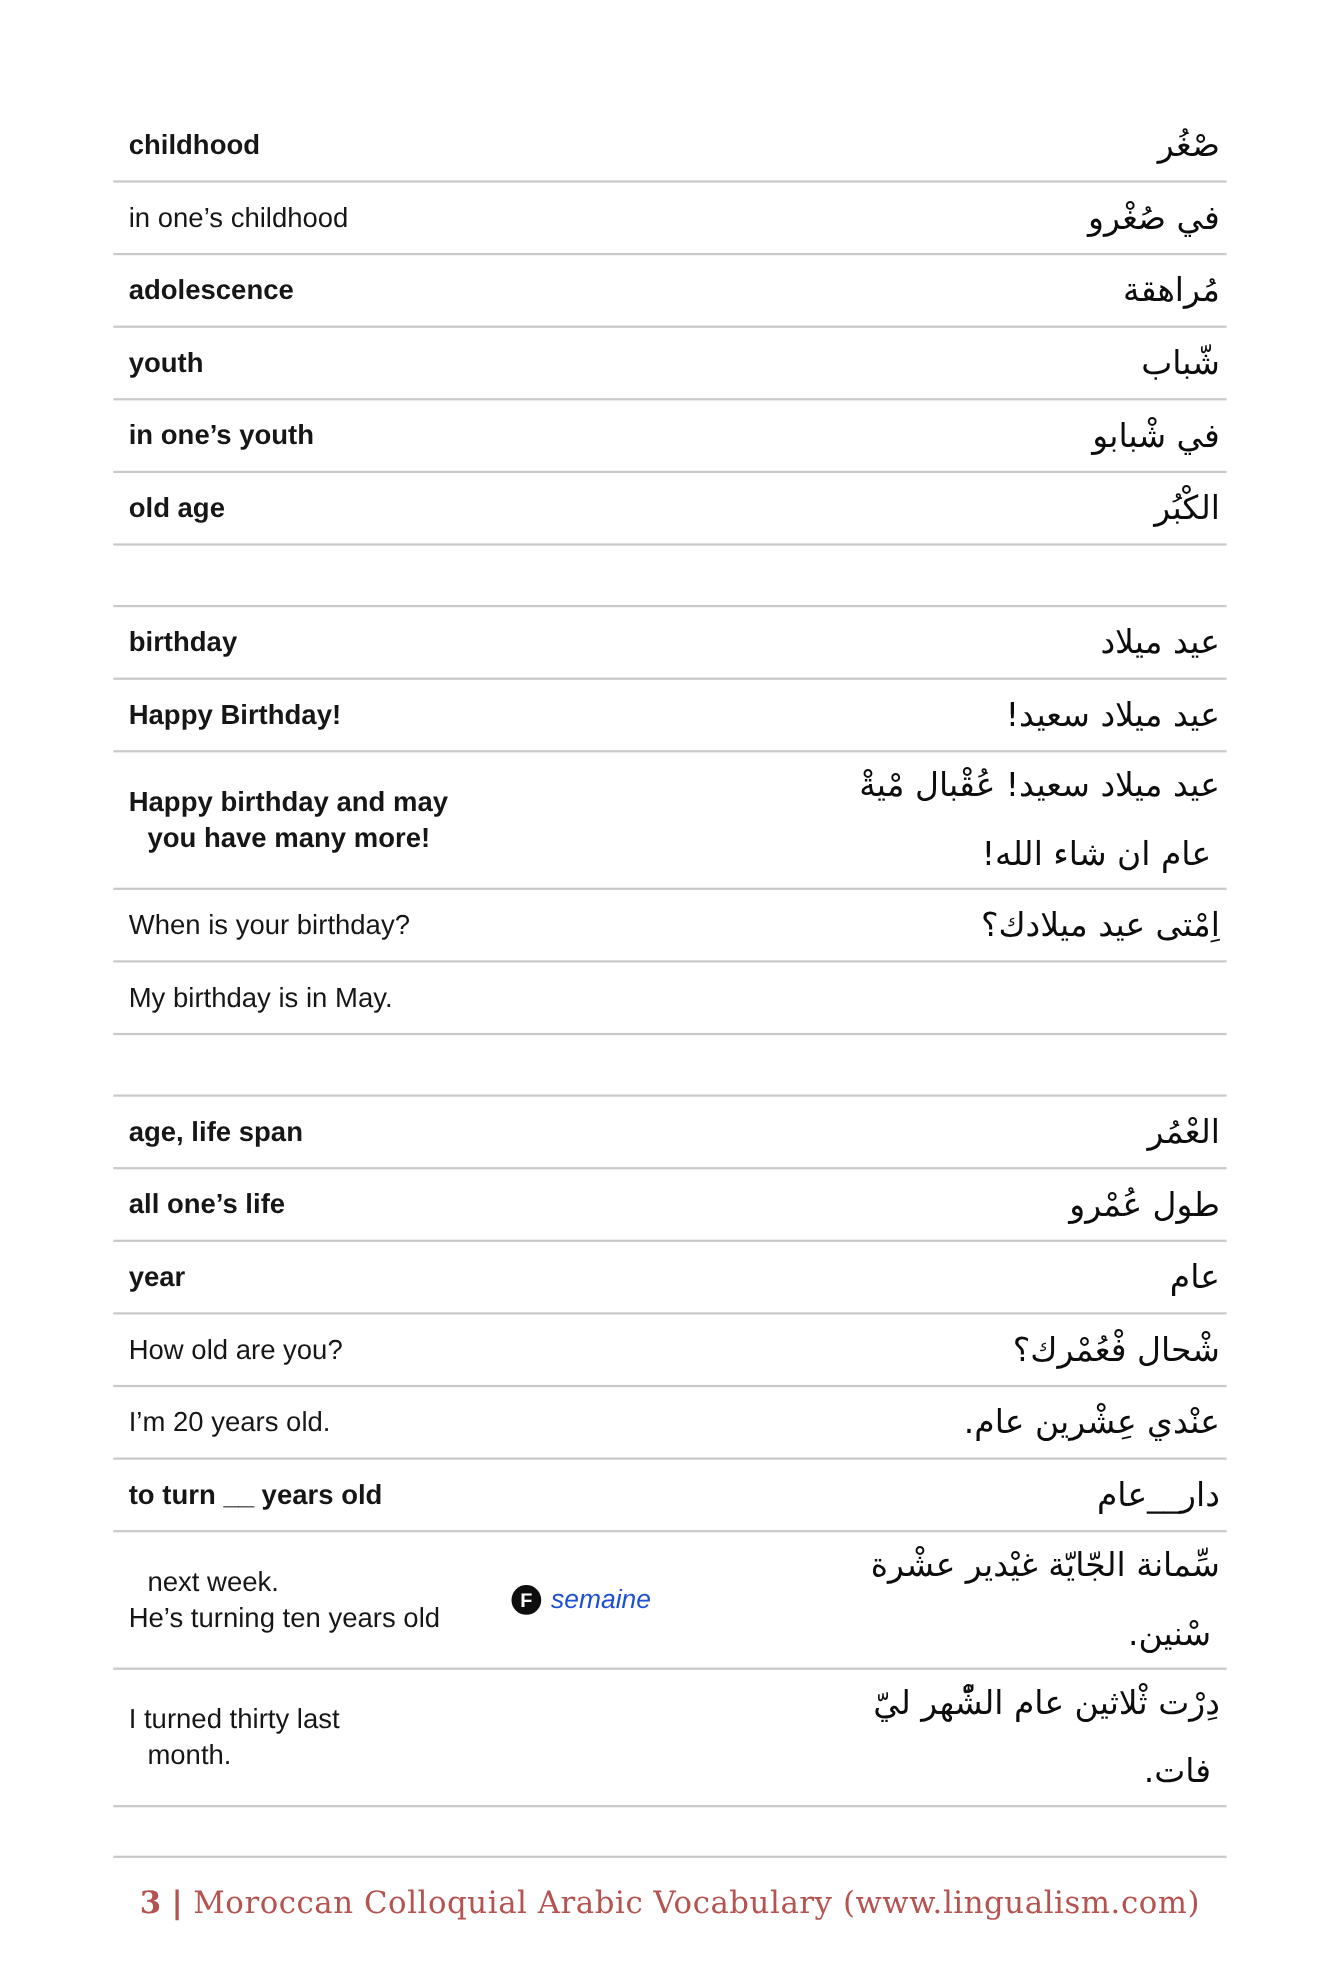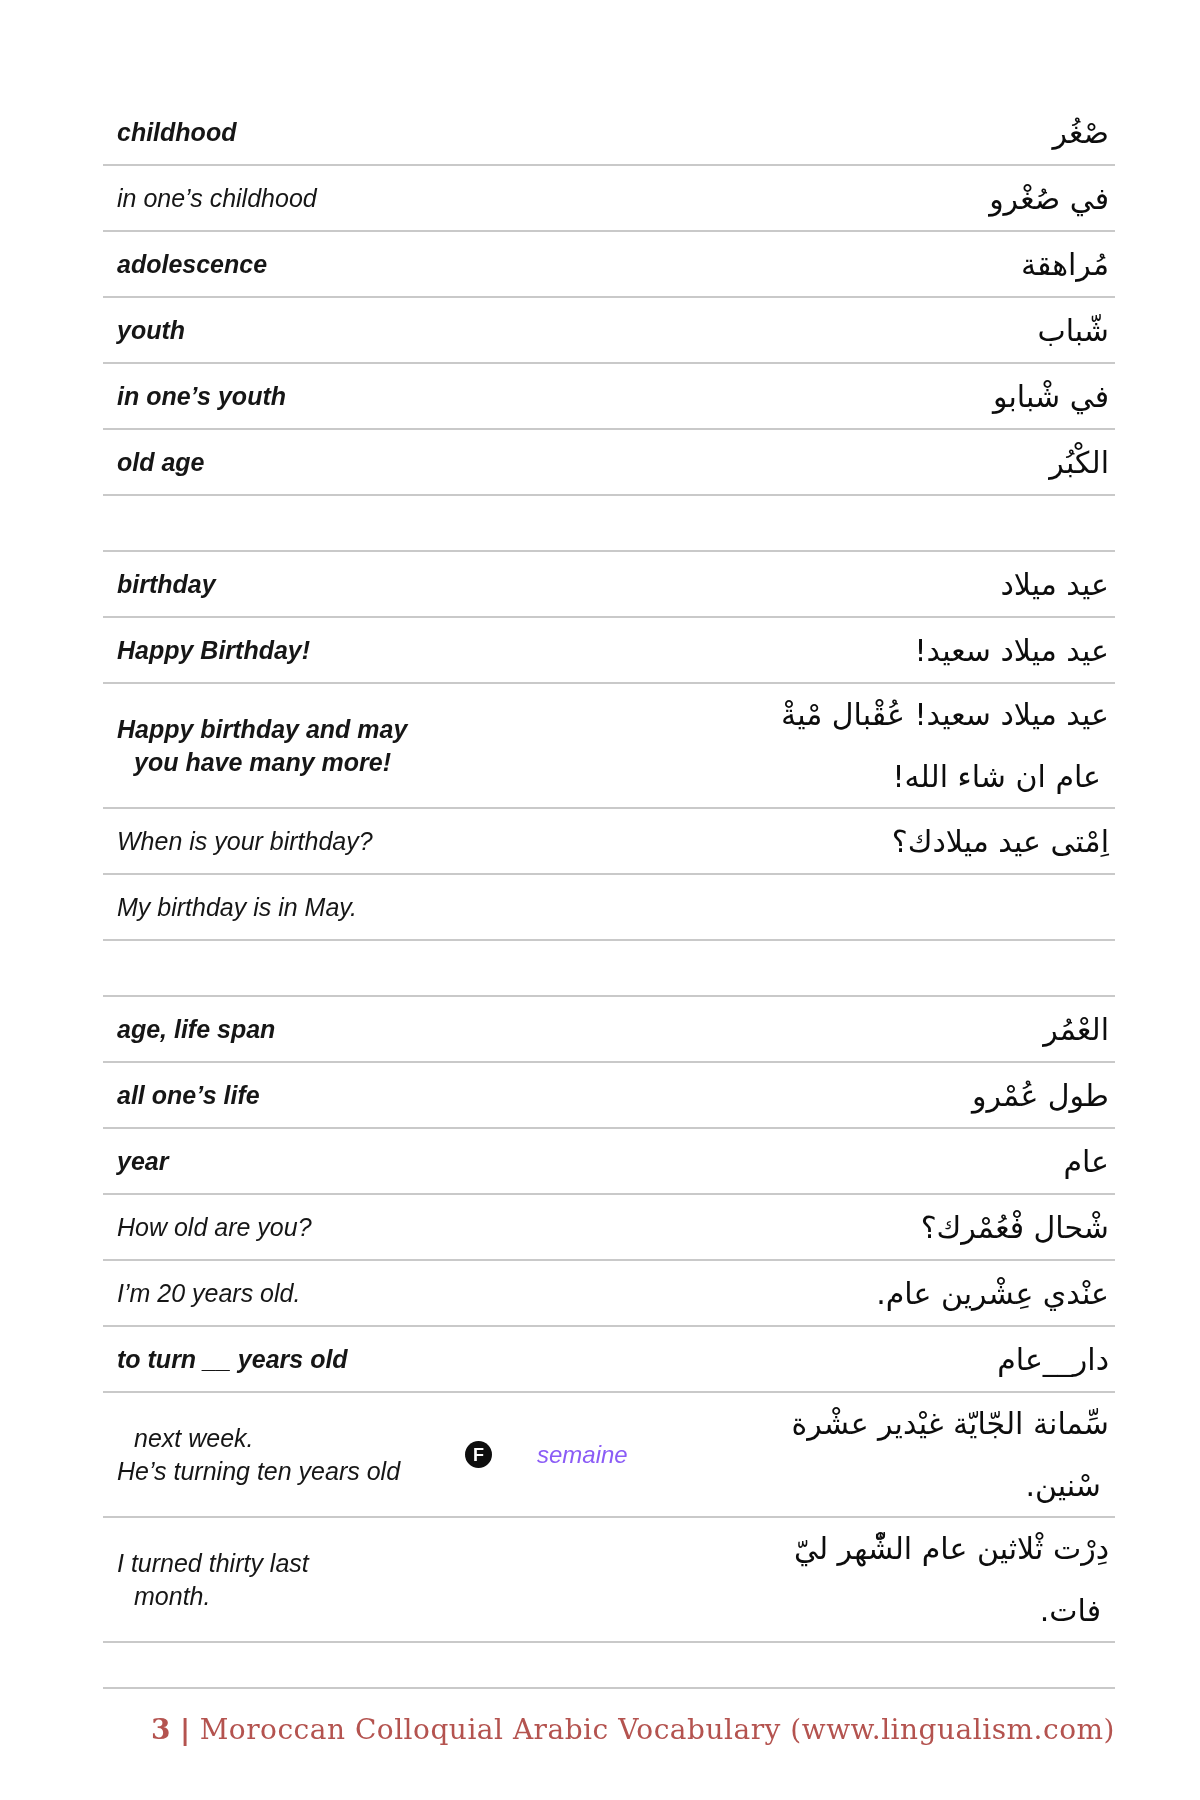--- a/index.html
+++ b/index.html
@@ -23,21 +23,20 @@
     border-bottom:2px solid #c9c9c9;
     position:relative;
   }
   .row.double { min-height:123px; }
   .en {
     padding-left:14px;
     font-size:25px;
     color:#161616;
     line-height:1.32;
     flex:0 1 auto;
-    font-style:italic;
   }
   .en.term { font-weight:bold; }
   .en .cont { padding-left:17px; }
   .ar {
     padding-right:6px;
     font-size:30px;
     color:#0d0d0d;
     direction:rtl;
     font-family:"DejaVu Sans", sans-serif;
     line-height:1.5;
@@ -55,24 +54,24 @@
     white-space:nowrap;
   }
   .note-icon {
     width:27px; height:27px;
     border-radius:50%;
     background:#0e0e0e; color:#ffffff;
     font-size:18px; font-weight:bold;
     display:flex; align-items:center; justify-content:center;
     line-height:1;
   }
-  .note-text { font-style:italic; font-size:24px; color:#8b5cf6;margin-left:36px; }
+  .note-text { font-style:italic; font-size:24px; color:#1d4ed8; }
   .footer {
     margin-top:24px;
-    text-align:right;
+    text-align:center;
     font-family:"DejaVu Serif", serif;
     font-size:28px;
     color:#b4534f;
     letter-spacing:0.5px;
   }
   .footer .pg { font-weight:bold; }
   .footer .sep { font-weight:bold; padding:0 9px; }
 </style>
 </head>
 <body>

